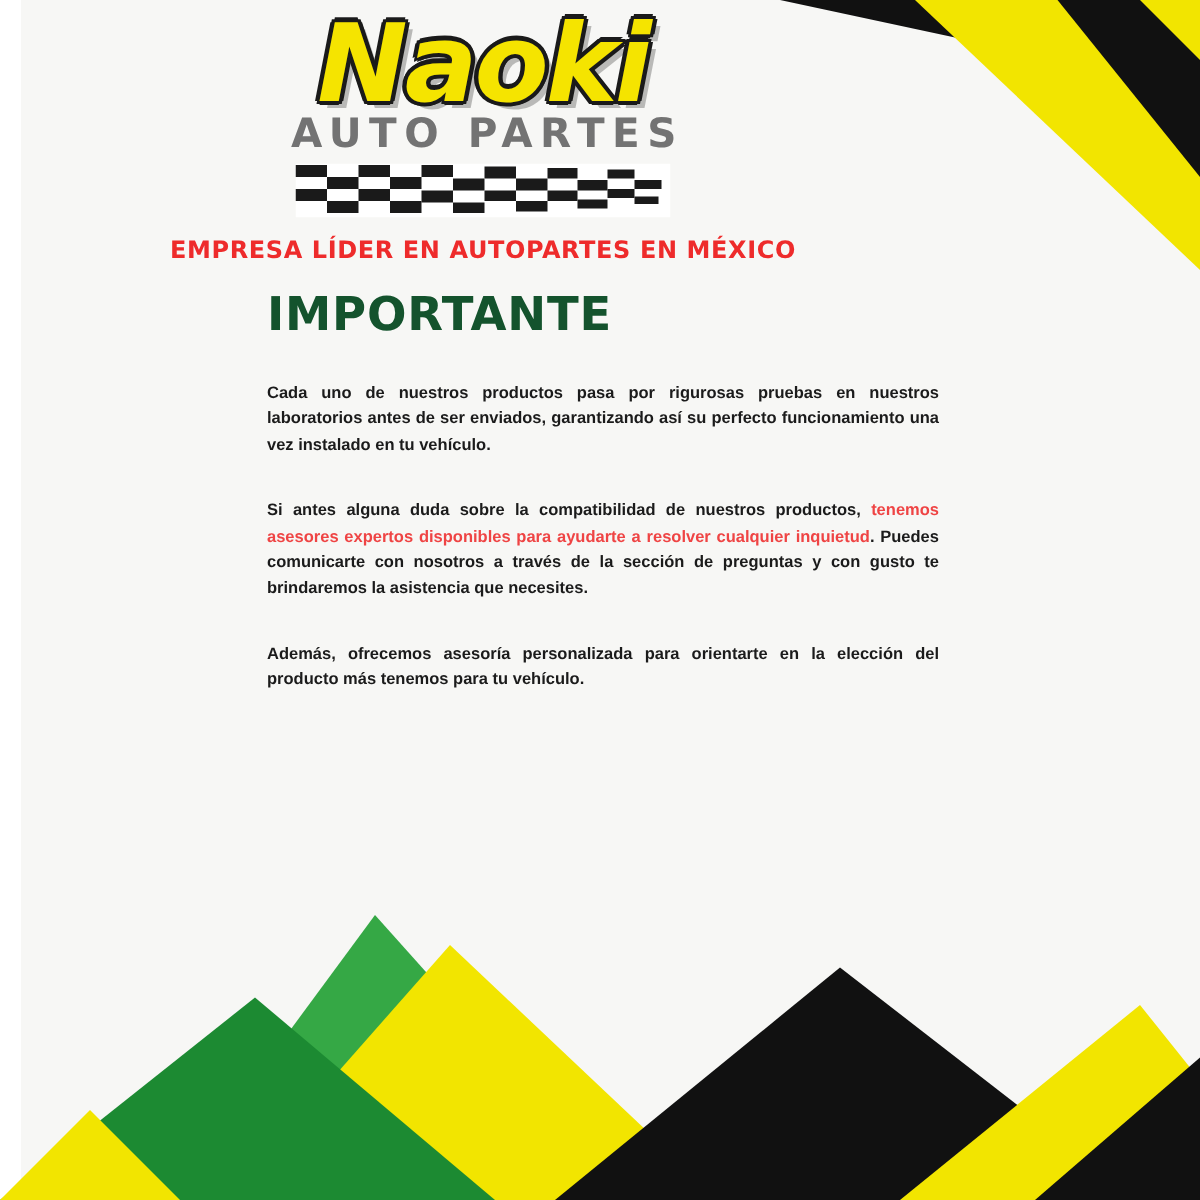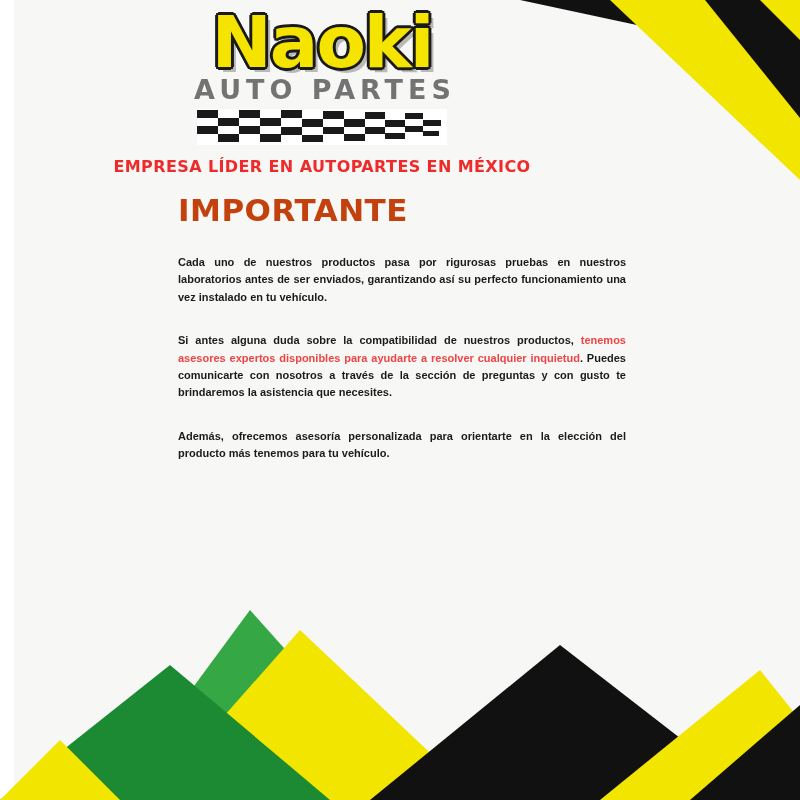--- a/index.html
+++ b/index.html
@@ -52,20 +52,21 @@
     top: 6px;
     left: 112px;
     width: 420px;
     text-align: center;
   }
 
   #logo-name {
     font-family: "DejaVu Sans", sans-serif;
     font-size: 72px;
     font-weight: bold;
+    font-style: italic;
     letter-spacing: -2px;
     line-height: 1;
     color: #f5e400;
     -webkit-text-stroke: 3px #1a1a1a;
     paint-order: stroke fill;
     text-shadow:
       3px 0 0 #1a1a1a, -3px 0 0 #1a1a1a,
       0 3px 0 #1a1a1a, 0 -3px 0 #1a1a1a,
       2px 2px 0 #1a1a1a, -2px 2px 0 #1a1a1a,
       2px -2px 0 #1a1a1a, -2px -2px 0 #1a1a1a,
@@ -104,21 +105,21 @@
     position: absolute;
     top: 192px;
     left: 178px;
     width: 448px;
   }
 
   #headline {
     font-family: "DejaVu Sans", sans-serif;
     font-size: 31px;
     font-weight: bold;
-    color: #c2410c;
+    color: #14532d;
     letter-spacing: 0.5px;
     margin: 0 0 26px 0;
   }
 
   .para {
     font-family: Liberation Sans, sans-serif;
     font-size: 11px;
     font-weight: bold;
     color: #1b1b1b;
     line-height: 1.58;

